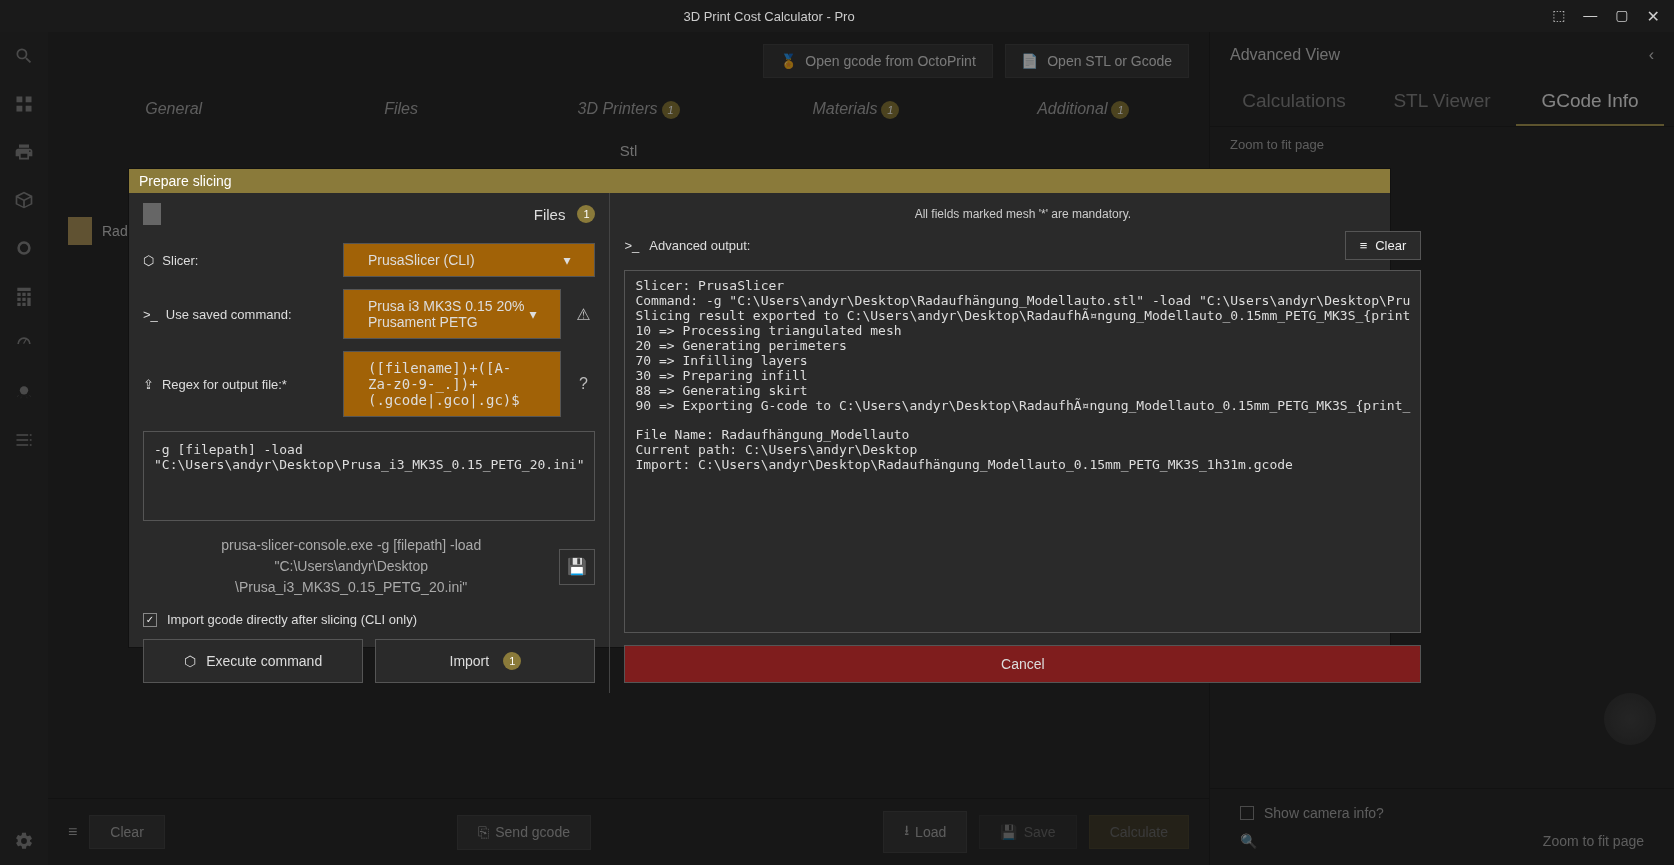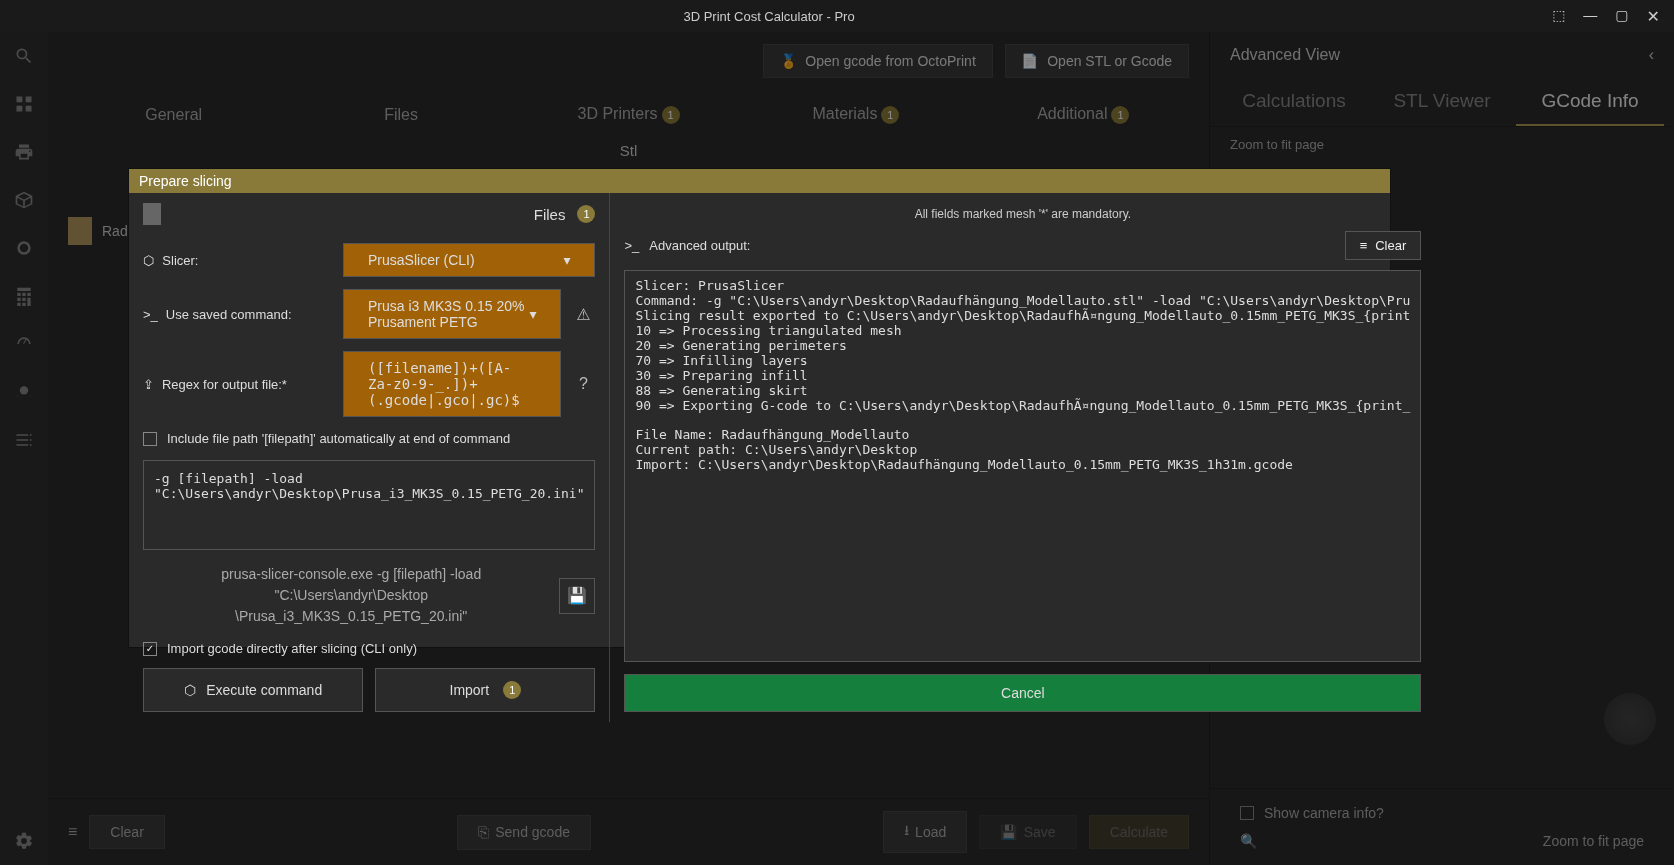--- a/index.html
+++ b/index.html
@@ -15,21 +15,21 @@
 .leftbar { position: absolute; top: 32px; left: 0; width: 48px; bottom: 0; background: #2f2f2f; display: flex; flex-direction: column; align-items: center; padding-top: 14px; gap: 28px; z-index: 1; }
 .leftbar svg { fill: #888; }
 .leftbar .gear { margin-top: auto; margin-bottom: 14px; }
 
 .main { position: absolute; top: 32px; left: 48px; right: 0; bottom: 0; display: flex; z-index: 1; }
 .center { flex: 1; display: flex; flex-direction: column; }
 
 .toprow { padding: 12px 20px; display: flex; justify-content: flex-end; gap: 12px; }
 .btn-top { background: #3a3a3a; border: 1px solid #444; color: #ddd; padding: 8px 16px; font-size: 14px; display: flex; align-items: center; gap: 8px; }
 
-.tabs { display: flex; padding: 0 20px; gap: 16px; font-size: 16px; color: #aaa; height: 44px; align-items: flex-end; }
+.tabs { display: flex; padding: 0 20px; gap: 16px; font-size: 16px; color: #aaa; height: 44px; align-items: flex-start; font-style: italic; }
 .tab { flex: 1; text-align: center; padding: 10px; }
 .badge { display: inline-block; background: #8a7a3a; color: #fff; border-radius: 50%; width: 18px; height: 18px; font-size: 11px; line-height: 18px; text-align: center; margin-left: 4px; }
 
 .subhead { text-align: center; padding: 8px; font-size: 15px; color: #ccc; }
 
 .filerow { display: flex; align-items: center; gap: 10px; padding: 10px 20px; margin-top: 40px; }
 .filerow .fi { width: 24px; height: 28px; background: #b0965c; }
 .filerow .name { color: #c9c9c9; font-size: 14px; font-weight: 500; }
 
 .bottombar { margin-top: auto; display: flex; align-items: center; padding: 12px 20px; gap: 12px; border-top: 1px solid #222; }
@@ -76,21 +76,21 @@
 
 .dleft-btns { display: flex; gap: 12px; margin-top: auto; padding-top: 12px; }
 .dbtn { flex: 1; background: #2a2a2a; border: 1px solid #555; color: #ddd; padding: 12px; font-size: 14px; display: flex; align-items: center; justify-content: center; gap: 10px; }
 
 .mandatory { text-align: center; font-size: 12px; color: #ccc; padding: 4px 0 10px; }
 .consolehdr { display: flex; align-items: center; gap: 10px; font-size: 13px; color: #ddd; }
 .consolehdr .spacer { flex: 1; }
 .clearbtn { border: 1px solid #555; background: #2a2a2a; color: #eee; padding: 6px 14px; font-size: 13px; display: flex; gap: 8px; align-items: center; }
 .console { flex: 1; margin-top: 10px; border: 1px solid #555; background: #2a2a2a; padding: 8px 10px; font-family: Consolas, monospace; font-size: 13px; color: #ddd; white-space: pre; overflow: hidden; line-height: 1.15; }
 .cancelrow { margin-top: 12px; }
-.cancelbtn { width: 100%; border: 1px solid #555; background: #15803d; color: #ddd; padding: 10px; font-size: 14px; }
+.cancelbtn { width: 100%; border: 1px solid #555; background: #7f1d1d; color: #ddd; padding: 10px; font-size: 14px; }
 
 .icon-svg { width: 20px; height: 20px; fill: #999; }
 .gizmo { position: absolute; right: 18px; bottom: 120px; width: 52px; height: 52px; border-radius: 50%; background: radial-gradient(circle, #444, #333); z-index: 2; }
 </style>
 </head>
 <body>
 
 <div class="titlebar">
   <span class="title">3D Print Cost Calculator - Pro</span>
   <div class="icons">
@@ -248,24 +248,20 @@
         <div class="lbl">
             <span>⇪</span>
             <span>Regex for output file:*</span>
           </div>
         <div class="sel">
             <span style="font-family:Consolas,monospace;">([filename])+([A-Za-z0-9-_.])+(.gcode|.gco|.gc)$</span>
           </div>
         <div class="icon">?</div>
       </div>
 
-      <div class="chk">
-        <div class="box"></div>
-        <span>Include file path '[filepath]' automatically at end of command</span>
-      </div>
 
       <div class="cmdbox">-g [filepath] -load "C:\Users\andyr\Desktop\Prusa_i3_MK3S_0.15_PETG_20.ini"</div>
 
       <div class="cmdprev">
         <div class="txt">
           <div>prusa-slicer-console.exe -g [filepath] -load "C:\Users\andyr\Desktop</div>
           <div>\Prusa_i3_MK3S_0.15_PETG_20.ini"</div>
         </div>
         <div class="saveico">💾</div>
       </div>

